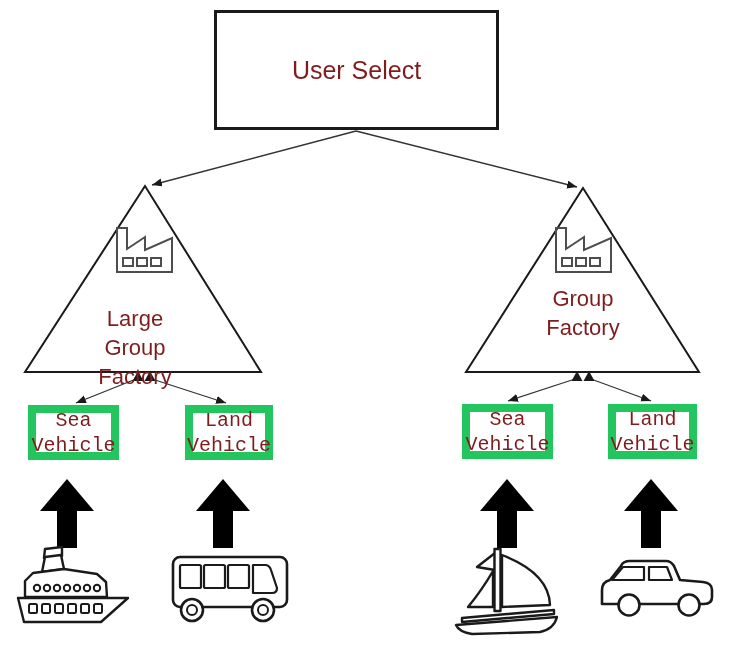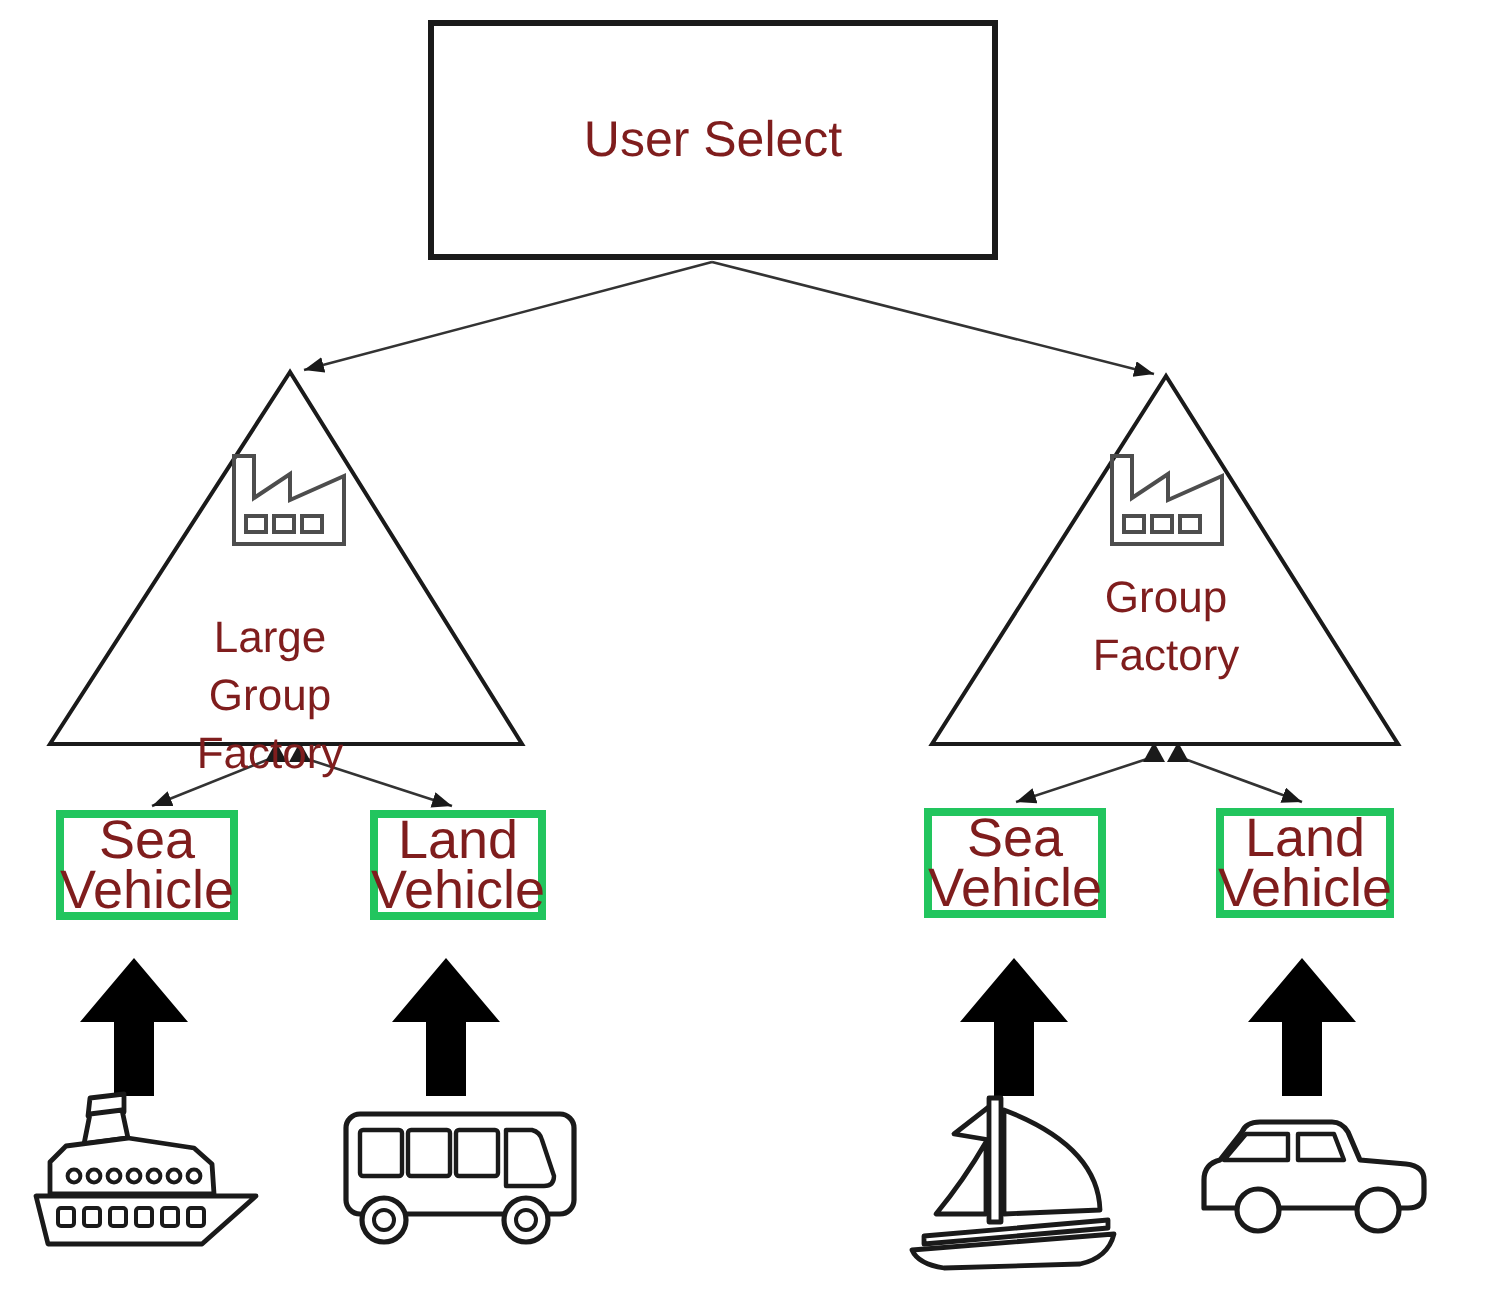--- a/index.html
+++ b/index.html
@@ -11,21 +11,21 @@
   .box{
     position:absolute;display:flex;flex-direction:column;
     align-items:center;justify-content:center;text-align:center;
     box-sizing:border-box;background:transparent;
   }
   .title-box{
     left:214px;top:10px;width:285px;height:120px;
     border:3px solid #1a1a1a;font-size:25px;line-height:35px;
   }
   .vehicle-box{
-    border:4px solid #22c55e;font-size:27px;line-height:25px;
+    border:8px solid #22c55e;font-size:20px;line-height:25px;font-family:Liberation Mono, monospace;
   }
   .vb-l-sea{left:28px;top:405px;width:91px;height:55px;}
   .vb-l-land{left:185px;top:405px;width:88px;height:55px;}
   .vb-r-sea{left:462px;top:404px;width:91px;height:55px;}
   .vb-r-land{left:608px;top:404px;width:89px;height:55px;}
   .tri-label{
     position:absolute;width:130px;text-align:center;
     font-size:22px;line-height:29px;
   }
   .tri-label-large{left:70px;top:284px;margin-top:20px;}

